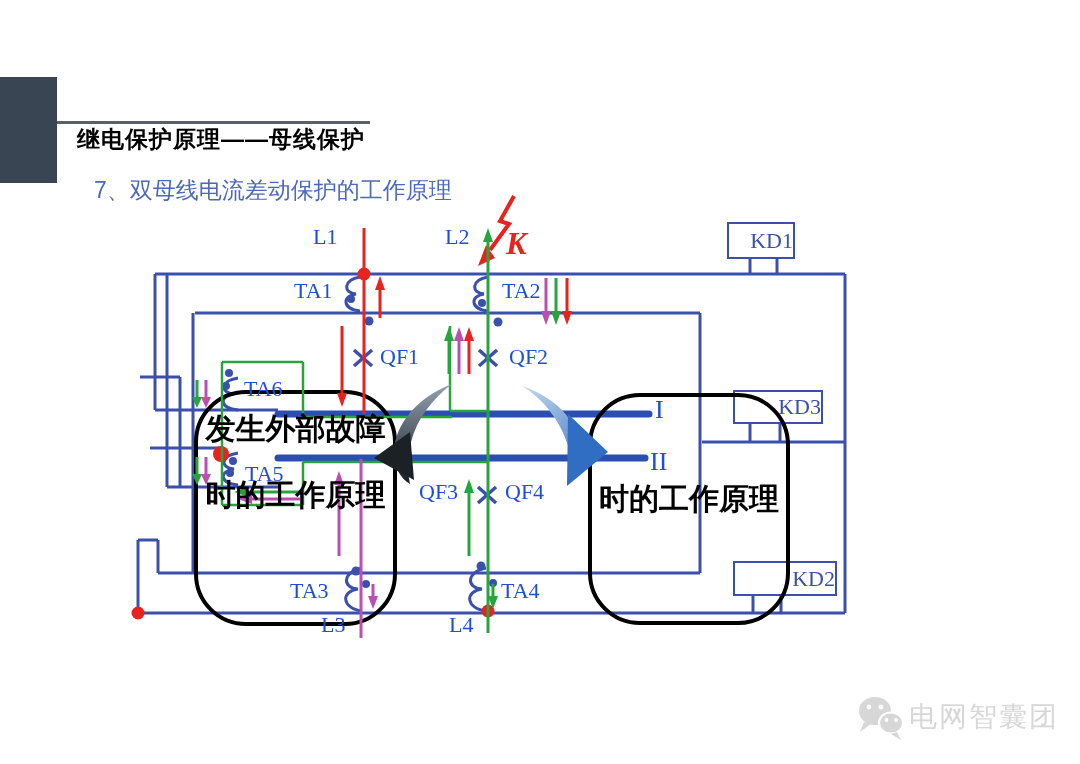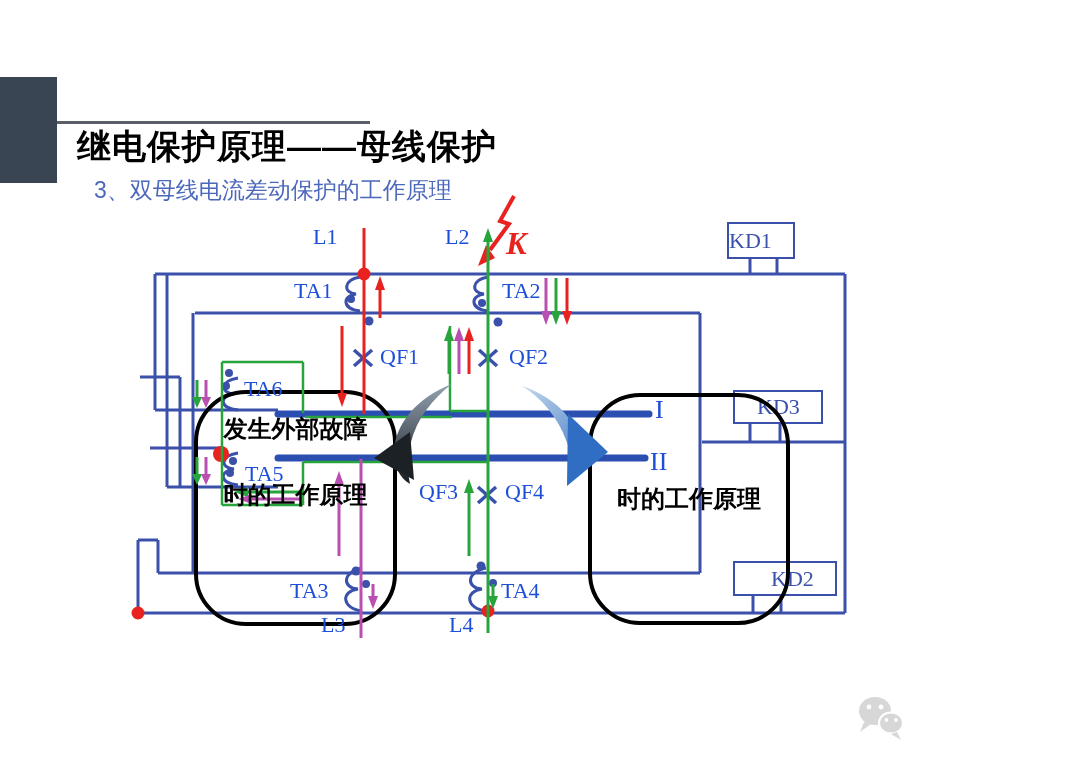--- a/index.html
+++ b/index.html
@@ -2,49 +2,49 @@
 <html><head>
 <meta charset="utf-8">
 <style>
   html,body{margin:0;padding:0;background:#ffffff;}
   #slide{position:relative;width:1080px;height:764px;background:#ffffff;overflow:hidden;
          font-family:"Liberation Sans",sans-serif;}
   .abs{position:absolute;}
   
   #accent-block{left:0;top:77px;width:57px;height:106px;background:#3a4554;z-index:2;}
   #title-rule{left:57px;top:121px;width:313px;height:3px;background:#5a6067;z-index:2;}
-  #page-title{left:77px;top:124px;font-size:34px;font-weight:bold;color:#000;letter-spacing:1px;z-index:6;white-space:nowrap;}
+  #page-title{left:77px;top:124px;font-size:23px;font-weight:bold;color:#000;letter-spacing:1px;z-index:6;white-space:nowrap;}
   #page-subtitle{left:94px;top:175px;font-size:23px;color:#4c68bb;z-index:6;white-space:nowrap;}
   
   .lbl{position:absolute;font-family:"Liberation Serif",serif;color:#1d4ed8;font-size:22px;line-height:1;z-index:6;white-space:nowrap;}
   .lbl.big{font-size:26px;}
   .lbl.fault{color:#e8231f;font-size:31px;font-style:italic;font-weight:bold;}
   
   .kd-box{position:absolute;border:2px solid #3a50ab;background:#fff;z-index:2;
-          display:flex;align-items:center;justify-content:flex-start;
+          display:flex;align-items:center;justify-content:flex-end;
           font-family:"Liberation Serif",serif;color:#3a50ab;font-size:22px;}
   
   .callout-rect{position:absolute;border:4px solid #000;border-radius:52px;background:transparent;z-index:3;}
-  .callout-text{position:absolute;z-index:5;font-size:24px;font-weight:bold;color:#000;text-align:center;line-height:30px;white-space:nowrap;}
+  .callout-text{position:absolute;z-index:5;font-size:30px;font-weight:bold;color:#000;text-align:center;line-height:30px;white-space:nowrap;}
   
   #wiring-svg{position:absolute;left:0;top:0;z-index:1;}
   #phase-svg{position:absolute;left:0;top:0;z-index:4;pointer-events:none;}
   
   #watermark{left:853px;top:688px;width:230px;height:58px;z-index:6;display:flex;align-items:center;}
   #watermark-text{font-size:28px;color:#d7d7d7;letter-spacing:2px;margin-left:4px;}
 </style>
 </head>
 <body>
 
 <div id="slide">
 
   <div id="accent-block" class="abs"></div>
   <div id="title-rule" class="abs"></div>
   <div id="page-title" class="abs">继电保护原理——母线保护</div>
-  <div id="page-subtitle" class="abs">3、双母线电流差动保护的工作原理</div>
+  <div id="page-subtitle" class="abs">7、双母线电流差动保护的工作原理</div>
 
   <svg id="wiring-svg" width="1080" height="764" viewBox="0 0 1080 764">
     <g stroke="#3a50ab" stroke-width="3" fill="none">
 
       <line x1="155" y1="274" x2="845" y2="274"></line>
       <line x1="195" y1="313" x2="700" y2="313"></line>
       <line x1="155" y1="410" x2="278" y2="410"></line>
       <line x1="167" y1="487" x2="278" y2="487"></line>
       <line x1="140" y1="377" x2="180" y2="377"></line>
       <line x1="150" y1="448" x2="221" y2="448"></line>
@@ -244,15 +244,16 @@
     <svg width="52" height="54" viewBox="0 0 52 54">
       <ellipse cx="22" cy="21" rx="16" ry="14" fill="#d7d7d7"></ellipse>
       <polygon points="11,32 7,42 18,34" fill="#d7d7d7"></polygon>
       <circle cx="16" cy="17" r="2.4" fill="#ffffff"></circle>
       <circle cx="28" cy="17" r="2.4" fill="#ffffff"></circle>
       <ellipse cx="38" cy="33" rx="12" ry="10.5" fill="#d7d7d7" stroke="#ffffff" stroke-width="2"></ellipse>
       <polygon points="44,42 48,50 38,44" fill="#d7d7d7"></polygon>
       <circle cx="33.5" cy="30" r="1.9" fill="#ffffff"></circle>
       <circle cx="43" cy="30" r="1.9" fill="#ffffff"></circle>
     </svg>
+    <span id="watermark-text">电网智囊团</span>
   </div>
 
 </div>
 
 </body></html>

